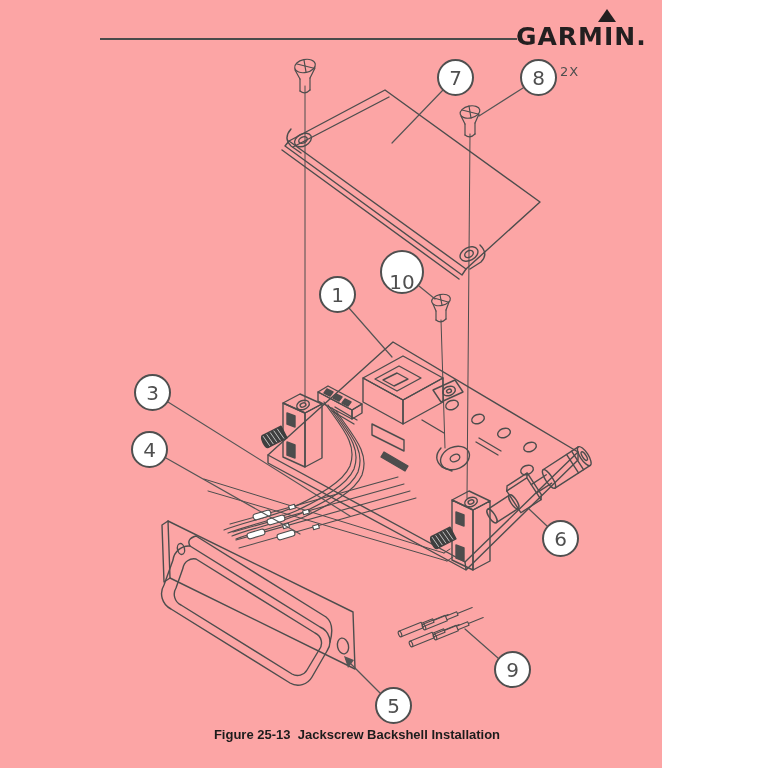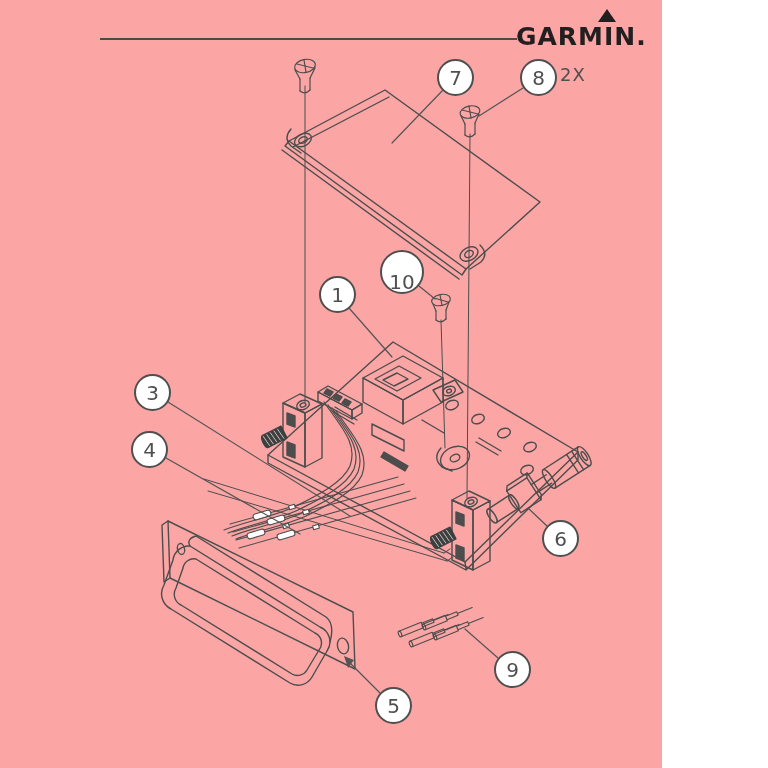--- a/index.html
+++ b/index.html
@@ -11,21 +11,21 @@
   .delta{position:absolute;left:598px;top:9px;width:0;height:0;
          border-left:9px solid transparent;border-right:9px solid transparent;
          border-bottom:13px solid #231f20;}
   .drawing{position:absolute;left:0;top:0;}
   .callout{position:absolute;box-sizing:border-box;border:2px solid #4f4f4f;border-radius:50%;
            background:#ffffff;display:flex;align-items:center;justify-content:center;
            color:#4f4f4f;font-family:"DejaVu Sans",sans-serif;font-size:20px;line-height:1;}
   .co-sm{width:37px;height:37px;}
   .co-lg{width:44px;height:44px;font-size:20px;}
   .qty{position:absolute;left:560px;top:64px;color:#4f4f4f;font-family:"DejaVu Sans",sans-serif;
-       font-size:18px;letter-spacing:1px;}
+       font-size:13px;letter-spacing:1px;}
   .caption{position:absolute;left:0;top:727px;width:714px;text-align:center;
            font-weight:bold;font-size:13px;color:#1c1c1c;white-space:pre;}
 </style>
 </head>
 <body>
 
 <div class="page">
 
   <div class="rule"></div>
   <div class="brand">GARMIN.</div>
@@ -274,13 +274,14 @@
   <div class="callout co-sm" style="left:542px;top:520px;">
       <span>6</span>
     </div>
   <div class="callout co-sm" style="left:375px;top:687px;">
       <span>5</span>
     </div>
   <div class="callout co-sm" style="left:494px;top:651px;">
       <span>9</span>
     </div>
 
+  <div class="caption">Figure 25-13  Jackscrew Backshell Installation</div>
 </div>
 
 </body></html>

